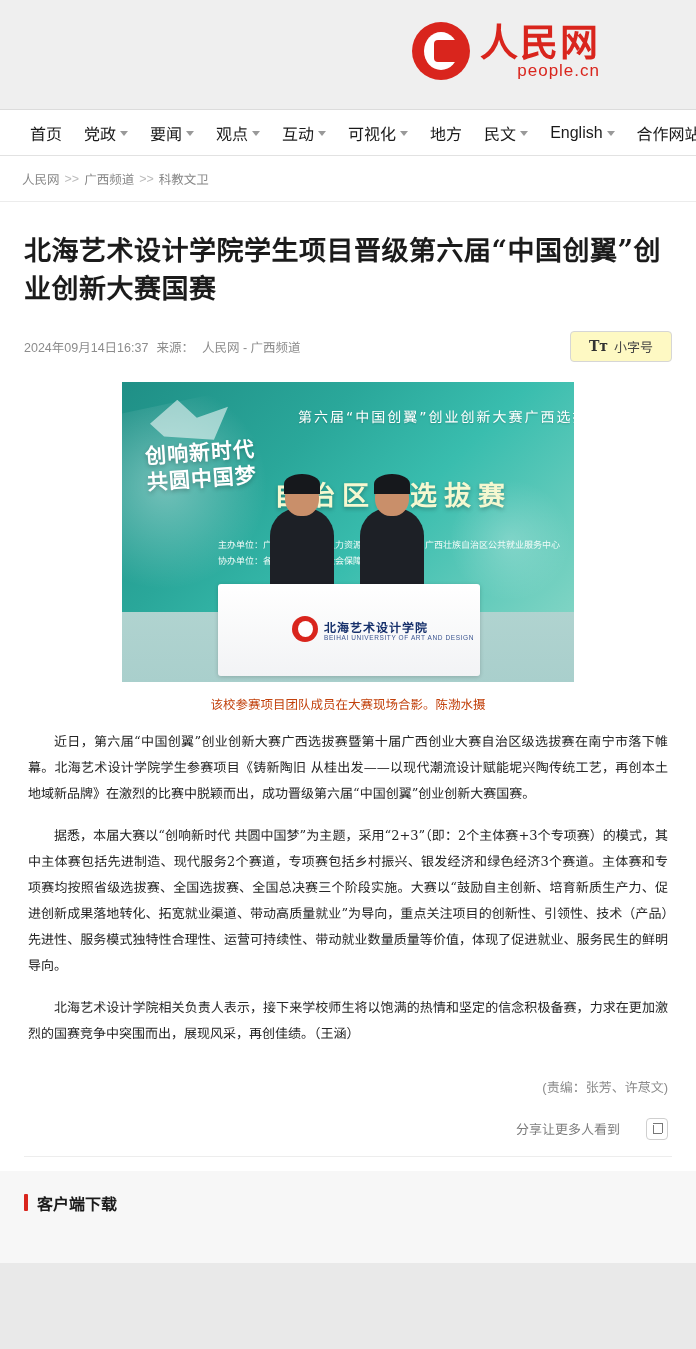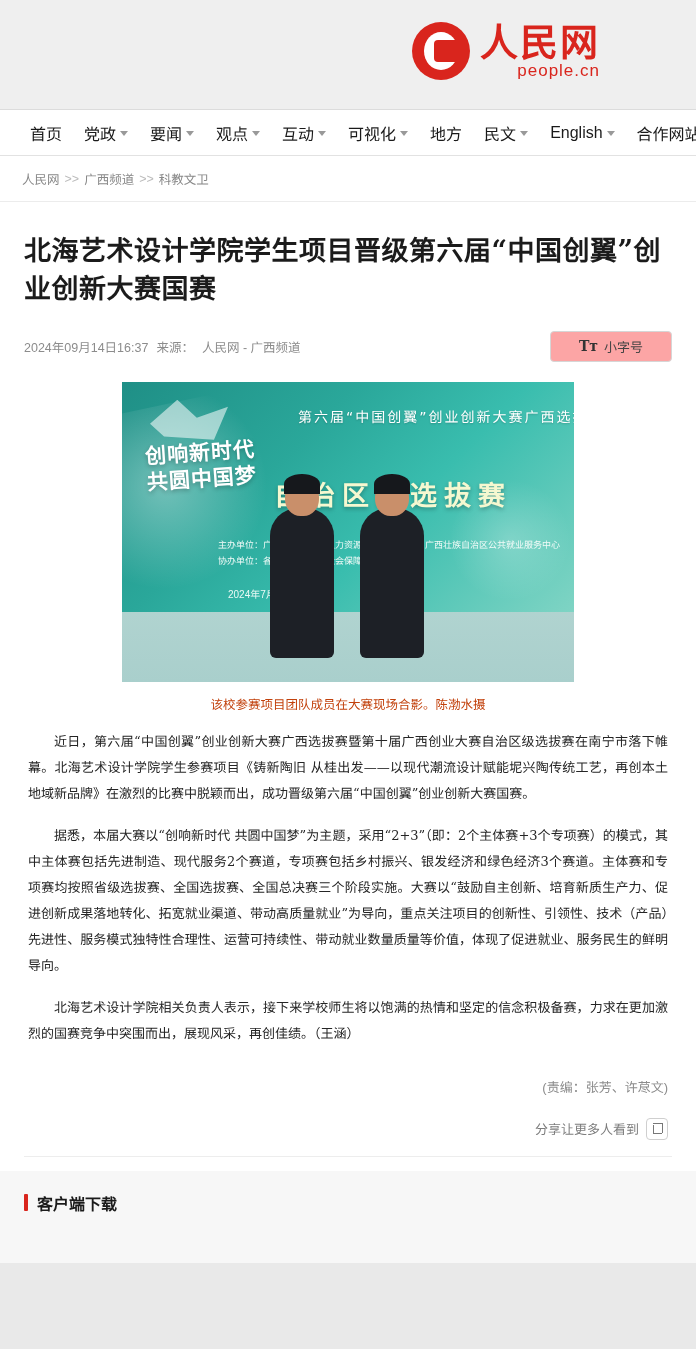--- a/index.html
+++ b/index.html
@@ -131,24 +131,24 @@
     align-items: center;
     justify-content: space-between;
     font-size: 12.5px;
     color: #8c8c8c;
     padding-bottom: 14px;
   }
   .meta-left { display: flex; align-items: center; gap: 8px; }
   .fontsize-btn {
     border: 1px solid #d6d6d6;
     border-radius: 4px;
-    padding: 5px 28px;
+    padding: 5px 18px;
     font-size: 13px;
     color: #444;
-    background: #fca5a5;
+    background: #fef9c3;
     display: inline-flex;
     align-items: center;
     gap: 6px;
     cursor: pointer;
   }
   .tt-icon {
     font-family: "DejaVu Serif", serif;
     font-weight: bold;
     font-size: 14px;
     color: #333;
@@ -318,21 +318,21 @@
     text-align: right;
     font-size: 13px;
     color: #8c8c8c;
     padding: 10px 4px 0 4px;
   }
 
   .share-row {
     display: flex;
     justify-content: flex-end;
     align-items: center;
-    gap: 7px;
+    gap: 26px;
     padding: 22px 4px 16px 4px;
     font-size: 13px;
     color: #7d7d7d;
     border-bottom: 1px solid #ededed;
   }
   .share-icon {
     width: 22px; height: 22px;
     border: 1px solid #cfcfcf;
     border-radius: 4px;
     position: relative;
@@ -460,20 +460,25 @@
           <div class="banner-deco3"></div>
           <div class="bn-slogan">创响新时代<br>共圆中国梦</div>
           <div class="bn-line1">第六届“中国创翼”创业创新大赛广西选拔赛</div>
           <div class="bn-line3">自治区级选拔赛</div>
           <div class="bn-small1">主办单位：广西壮族自治区人力资源和社会保障厅、广西壮族自治区公共就业服务中心</div>
           <div class="bn-small2">协办单位：各市人力资源和社会保障局</div>
           <div class="bn-date">2024年7月17日</div>
         </div>
         <div class="person left"></div>
         <div class="person right"></div>
+        <div class="flag">
+          <div class="flag-logo"></div>
+          <div class="flag-title">北海艺术设计学院</div>
+          <div class="flag-sub">BEIHAI UNIVERSITY OF ART AND DESIGN</div>
+        </div>
       </div>
       <figcaption>该校参赛项目团队成员在大赛现场合影。陈渤水摄</figcaption>
     </figure>
 
     <div class="body-text">
       <p>近日，第六届“中国创翼”创业创新大赛广西选拔赛暨第十届广西创业大赛自治区级选拔赛在南宁市落下帷幕。北海艺术设计学院学生参赛项目《铸新陶旧 从桂出发——以现代潮流设计赋能坭兴陶传统工艺，再创本土地域新品牌》在激烈的比赛中脱颖而出，成功晋级第六届“中国创翼”创业创新大赛国赛。</p>
       <p>据悉，本届大赛以“创响新时代 共圆中国梦”为主题，采用“2+3”（即：2个主体赛+3个专项赛）的模式，其中主体赛包括先进制造、现代服务2个赛道，专项赛包括乡村振兴、银发经济和绿色经济3个赛道。主体赛和专项赛均按照省级选拔赛、全国选拔赛、全国总决赛三个阶段实施。大赛以“鼓励自主创新、培育新质生产力、促进创新成果落地转化、拓宽就业渠道、带动高质量就业”为导向，重点关注项目的创新性、引领性、技术（产品）先进性、服务模式独特性合理性、运营可持续性、带动就业数量质量等价值，体现了促进就业、服务民生的鲜明导向。</p>
       <p>北海艺术设计学院相关负责人表示，接下来学校师生将以饱满的热情和坚定的信念积极备赛，力求在更加激烈的国赛竞争中突围而出，展现风采，再创佳绩。（王涵）</p>
     </div>
 

